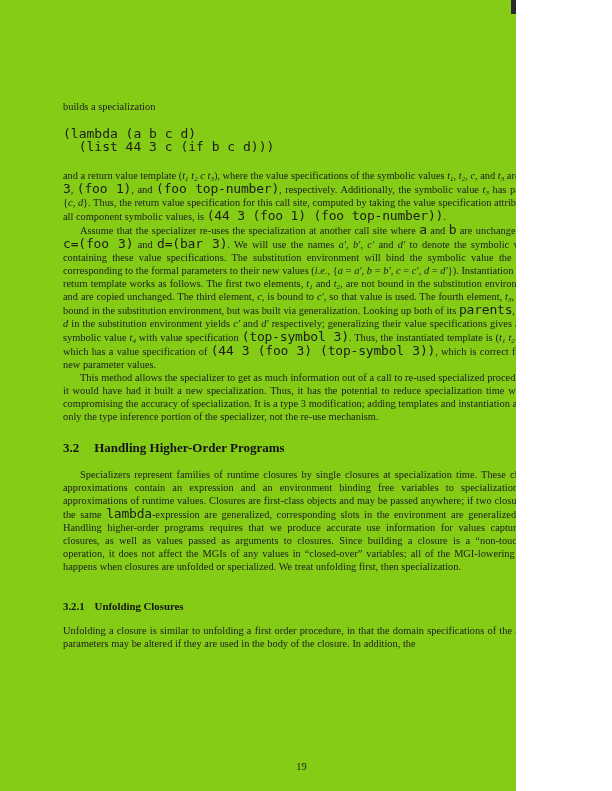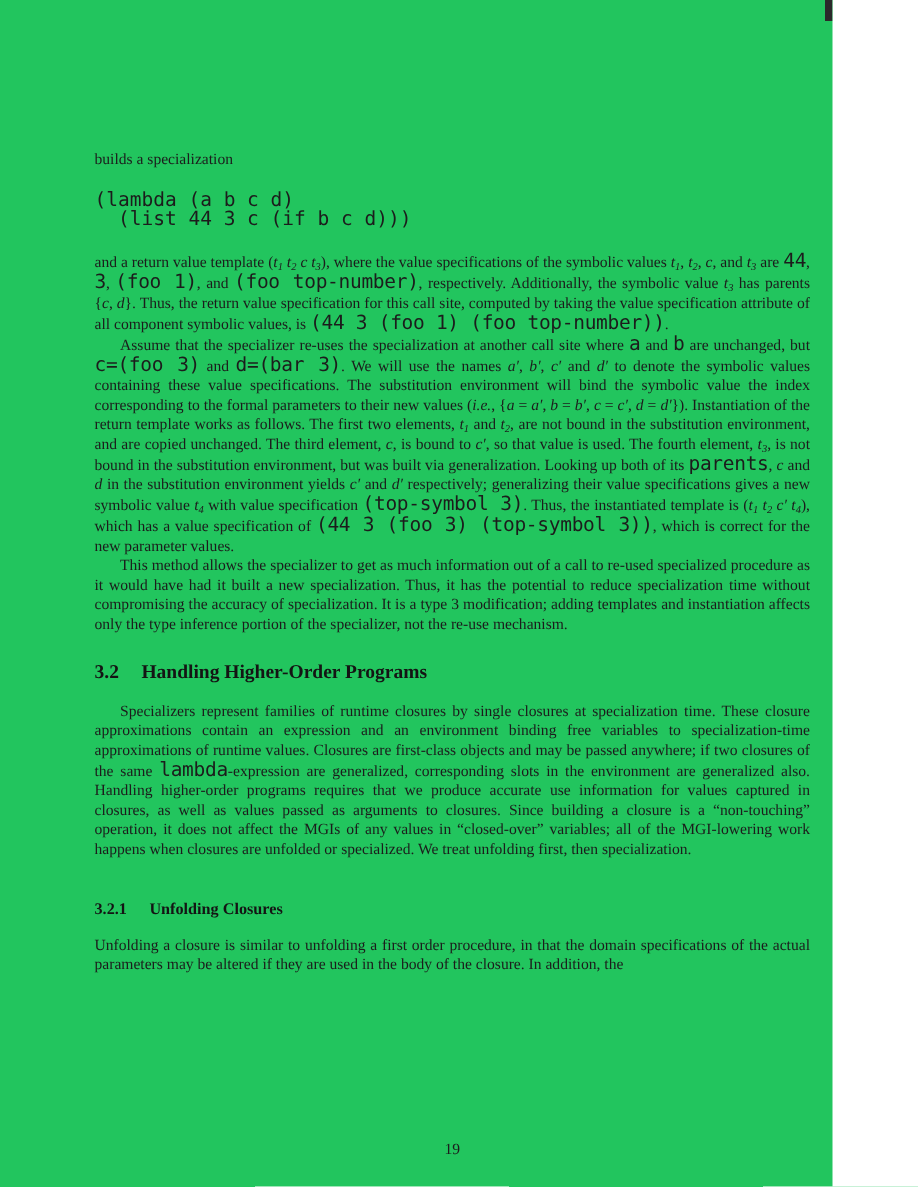--- a/index.html
+++ b/index.html
@@ -2,23 +2,23 @@
 <html><head>
 <meta charset="utf-8">
 <style>
   html, body {
     margin: 0;
     padding: 0;
     background: #ffffff;
   }
   .page {
     position: relative;
-    width: 555px;
+    width: 516px;
     height: 791px;
-    background: #22c55e;
+    background: #84cc16;
     overflow: hidden;
     font-family: "Liberation Serif", "DejaVu Serif", serif;
     color: #1c1c1c;
   }
   .scan-mark {
     position: absolute;
     top: 0;
     right: 0;
     width: 5px;
     height: 14px;
@@ -65,21 +65,21 @@
     color: #141414;
   }
   h2.section .sec-num { margin-right: 15px; }
   h3.subsection {
     margin: 27px 0 11px 0;
     font-size: 10.8px;
     font-weight: bold;
     line-height: 13px;
     color: #141414;
   }
-  h3.subsection .sec-num { margin-right: 15px; }
+  h3.subsection .sec-num { margin-right: 10px; }
   .page-number {
     position: absolute;
     left: 0;
     top: 661px; 
     width: 477px;
     text-align: center;
     font-size: 10.4px;
     color: #1c1c1c;
   }
 </style>

